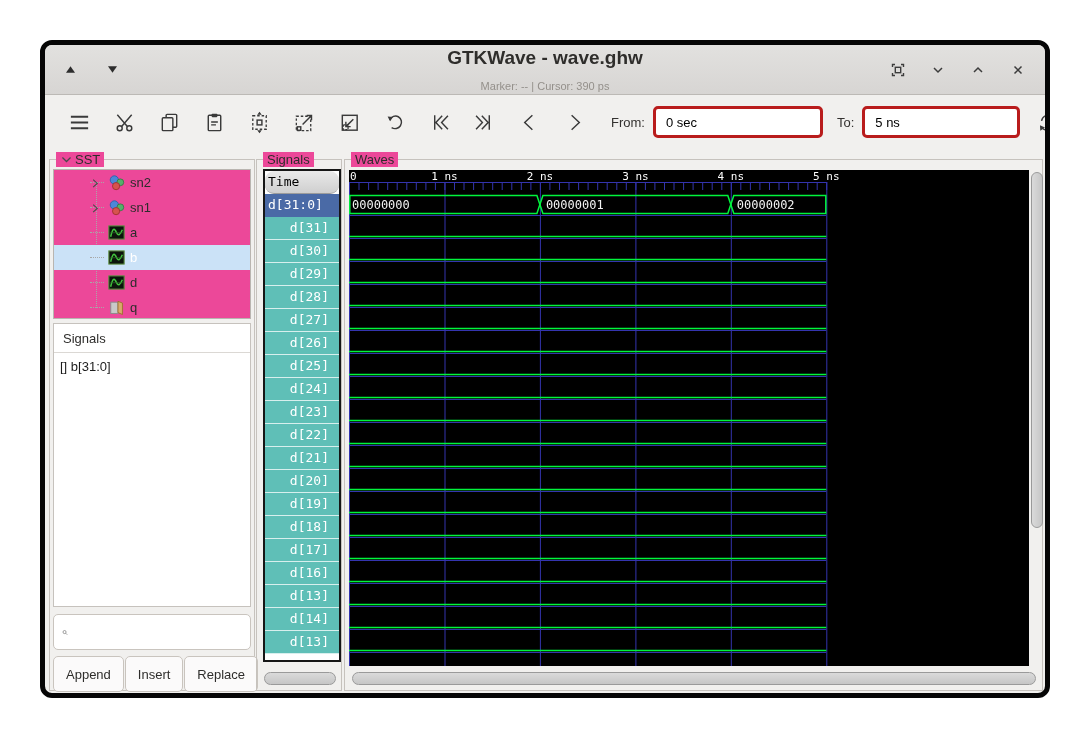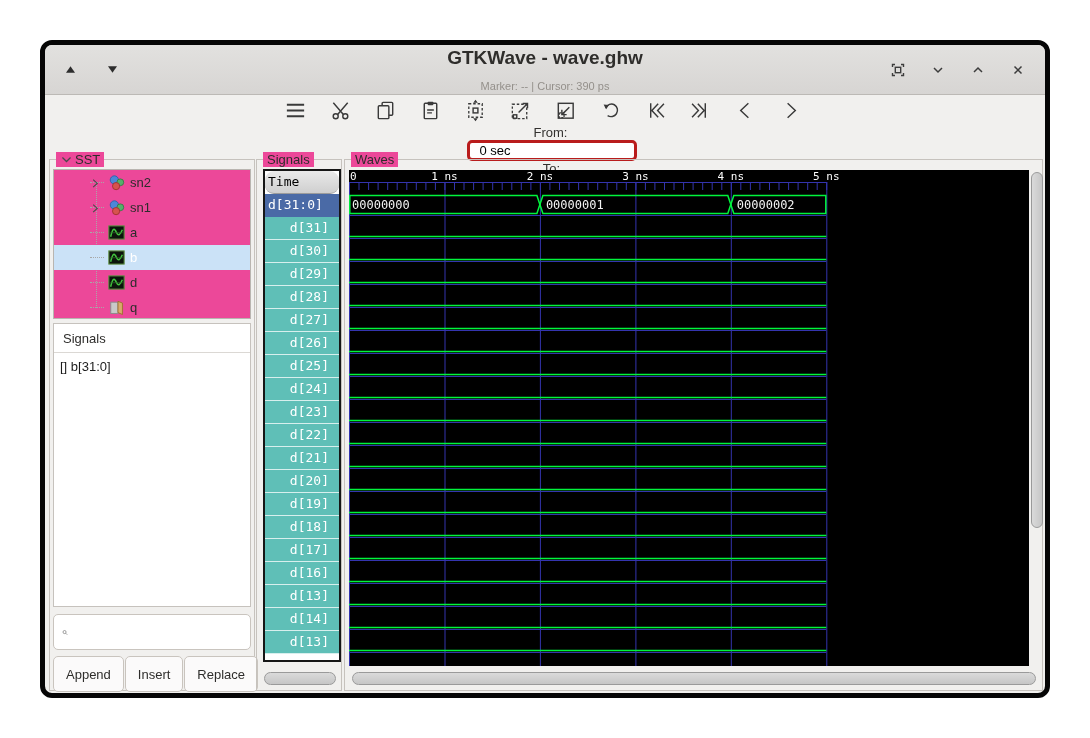--- a/index.html
+++ b/index.html
@@ -12,21 +12,21 @@
   .headerbar { position:relative; height:50px; background:linear-gradient(#e2e1df,#d7d5d3);
                border-bottom:1px solid #bcb9b5; display:flex; align-items:center; }
   .hb-left { position:absolute; left:14px; top:0; height:100%; display:flex; align-items:center; gap:20px; }
   .hb-right { position:absolute; right:16px; top:0; height:100%; display:flex; align-items:center; gap:18px; }
   .hb-btn { width:22px; height:22px; display:flex; align-items:center; justify-content:center; cursor:default; }
   .titles { flex:1; text-align:center; }
   .title { font-size:19px; font-weight:700; color:#2e2d2b; }
   .subtitle { font-size:11px; color:#94908b; margin-top:11px; }
 
   
-  .toolbar { height:54px; display:flex; align-items:center; padding-left:13px; background:#f1f0ee;flex-direction:column; }
+  .toolbar { height:54px; display:flex; align-items:center; padding-left:20px; background:#f1f0ee; }
   .tb-btn { width:28px; height:30px; margin-right:17px; display:flex; align-items:center; justify-content:center; border-radius:4px; }
   .tb-label { font-size:13px; color:#33312f; margin:0 8px 0 6px; }
   .tb-entry { height:32px; border:3px solid #b91c1c; border-radius:5px; background:#fff;
               font-size:13px; color:#000; padding:0 10px; font-family:"Liberation Sans",sans-serif; }
   #from-entry { width:170px; }
   #to-entry { width:158px; }
   #reload-btn { margin-left:16px; }
 
   
   .frame { position:absolute; border:1px solid #c6c2bd; }
@@ -199,21 +199,21 @@
           </svg>
         </span>
         <span class="tb-btn">
           <svg width="23" height="23" viewBox="0 0 24 24">
             <path d="M9 4.5 L17 12 L9 19.5" fill="none" stroke="#3a3a3a" stroke-width="1.5"></path>
           </svg>
         </span>
       </span>
     <span class="tb-label">From:</span>
     <input class="tb-entry" id="from-entry" value="0 sec" style="">
-    <span class="tb-label" style="margin-left:8px">To:</span>
+    <span class="tb-label" style="margin-left:14px">To:</span>
     <input class="tb-entry" id="to-entry" value="5 ns" style="">
     <span class="tb-btn" id="reload-btn">
         <svg width="23" height="23" viewBox="0 0 24 24">
           <path d="M5.8 10.2 A7 7 0 0 1 17.6 6.4 M18.2 14 A7 7 0 0 1 6.4 17.8" fill="none" stroke="#3a3a3a" stroke-width="1.5"></path>
           <polygon points="19.5,3.5 19.9,9.3 14.6,7.1" fill="#3a3a3a"></polygon>
           <polygon points="4.5,20.7 4.1,14.9 9.4,17.1" fill="#3a3a3a"></polygon>
         </svg>
       </span>
   </div>
 

